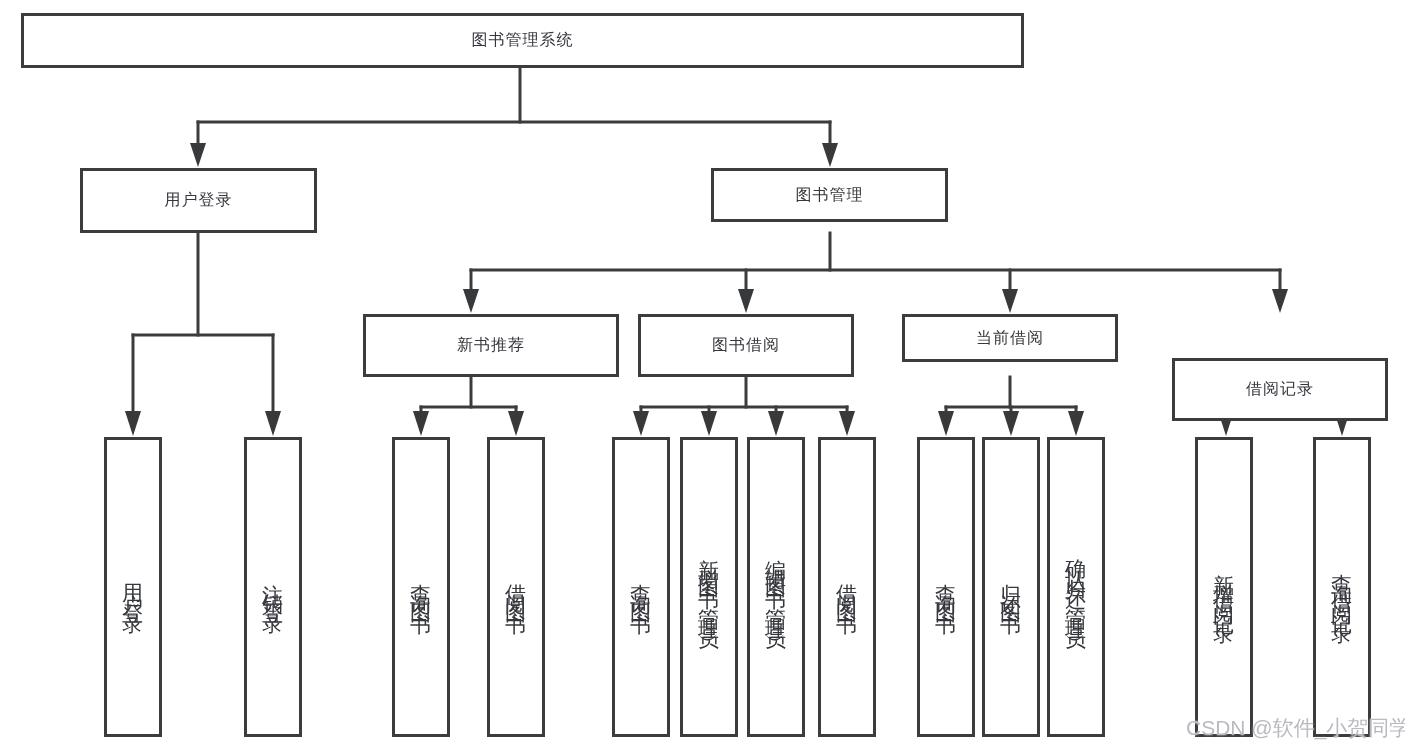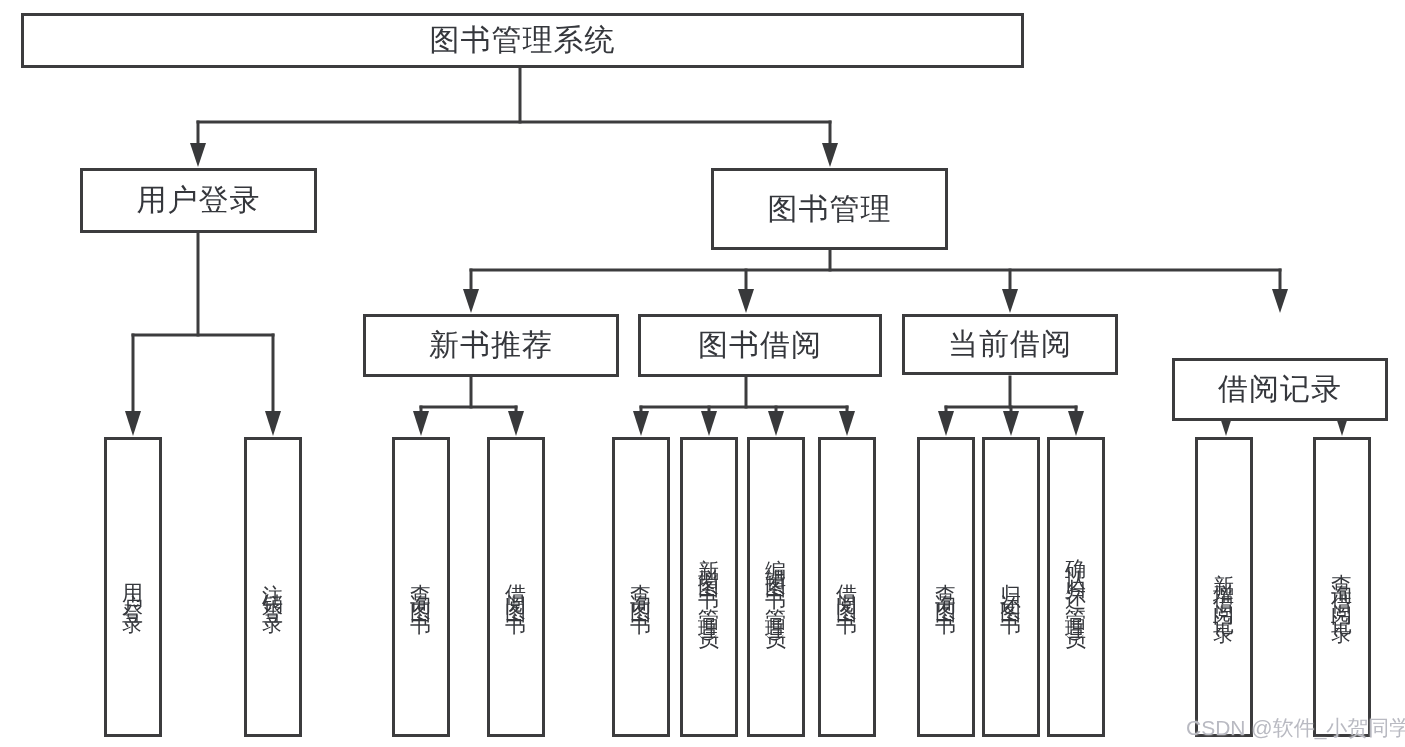--- a/index.html
+++ b/index.html
@@ -25,21 +25,21 @@
     position: absolute;
     box-sizing: border-box;
     background: #ffffff;
     border: 3px solid #3c3c3e;
     display: flex;
     align-items: center;
     justify-content: center;
     z-index: 2;
   }
   .node .h-label {
-    font-size: 30px;
+    font-size: 16px;
     color: #35373c;
     letter-spacing: 1px;
     white-space: nowrap;
   }
   .leaf {
     position: absolute;
     box-sizing: border-box;
     background: #ffffff;
     border: 3px solid #3c3c3e;
     display: flex;
@@ -144,31 +144,31 @@
     </g>
   </svg>
 
   <div class="node" style="left:21px; top:13px; width:1003px; height:55px;">
     <span class="h-label">图书管理系统</span>
   </div>
 
   <div class="node" style="left:80px; top:168px; width:237px; height:65px;">
     <span class="h-label">用户登录</span>
   </div>
-  <div class="node" style="left:711px; top:168px; width:237px; height:82px;">
+  <div class="node" style="left:711px; top:168px; width:237px; height:54px;">
     <span class="h-label">图书管理</span>
   </div>
 
   <div class="node" style="left:363px; top:314px; width:256px; height:63px;">
     <span class="h-label">新书推荐</span>
   </div>
-  <div class="node" style="left:638px; top:314px; width:244px; height:63px;">
+  <div class="node" style="left:638px; top:314px; width:216px; height:63px;">
     <span class="h-label">图书借阅</span>
   </div>
-  <div class="node" style="left:902px; top:314px; width:216px; height:61px;">
+  <div class="node" style="left:902px; top:314px; width:216px; height:48px;">
     <span class="h-label">当前借阅</span>
   </div>
   <div class="node" style="left:1172px; top:314px; width:216px; height:63px;margin-top:44px;">
     <span class="h-label">借阅记录</span>
   </div>
 
   <div class="leaf" style="left:104px;">
     <span class="v-label">用户登录</span>
   </div>
   <div class="leaf" style="left:244px;">

